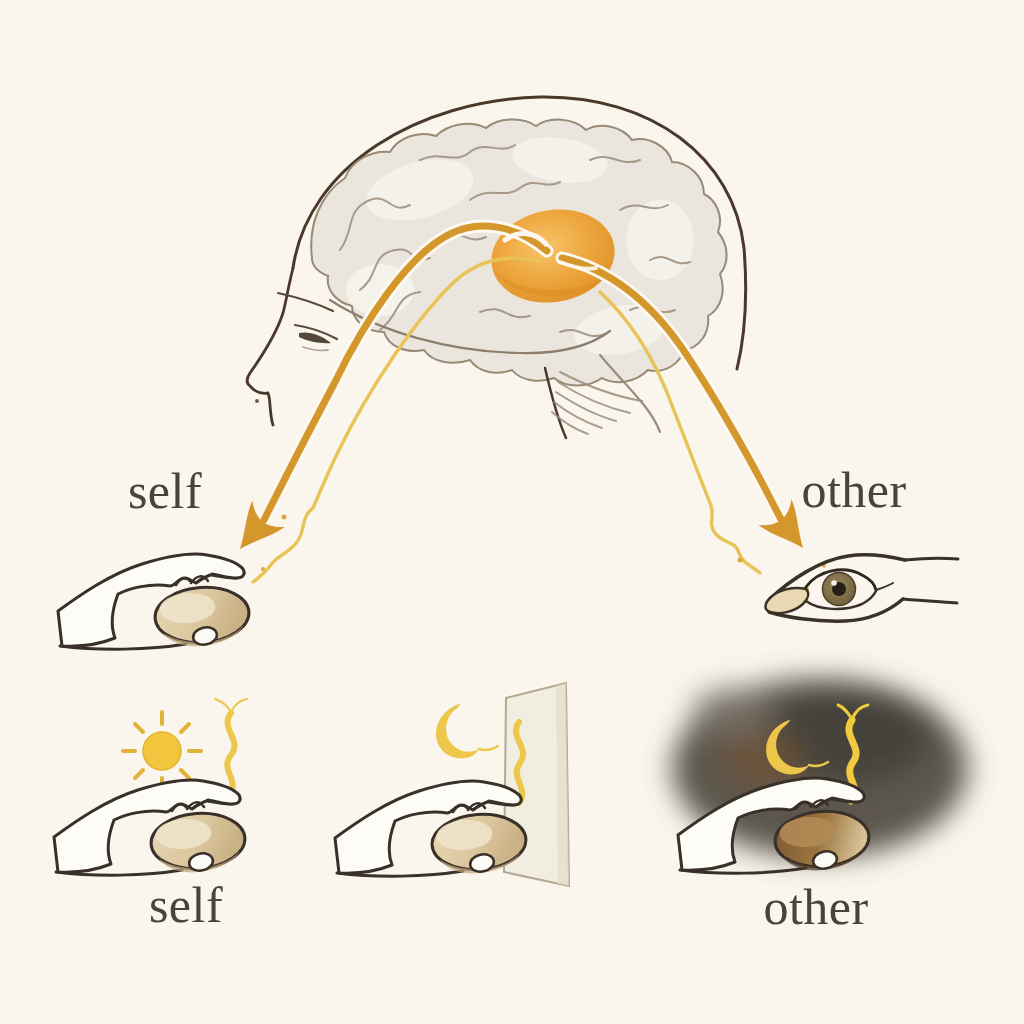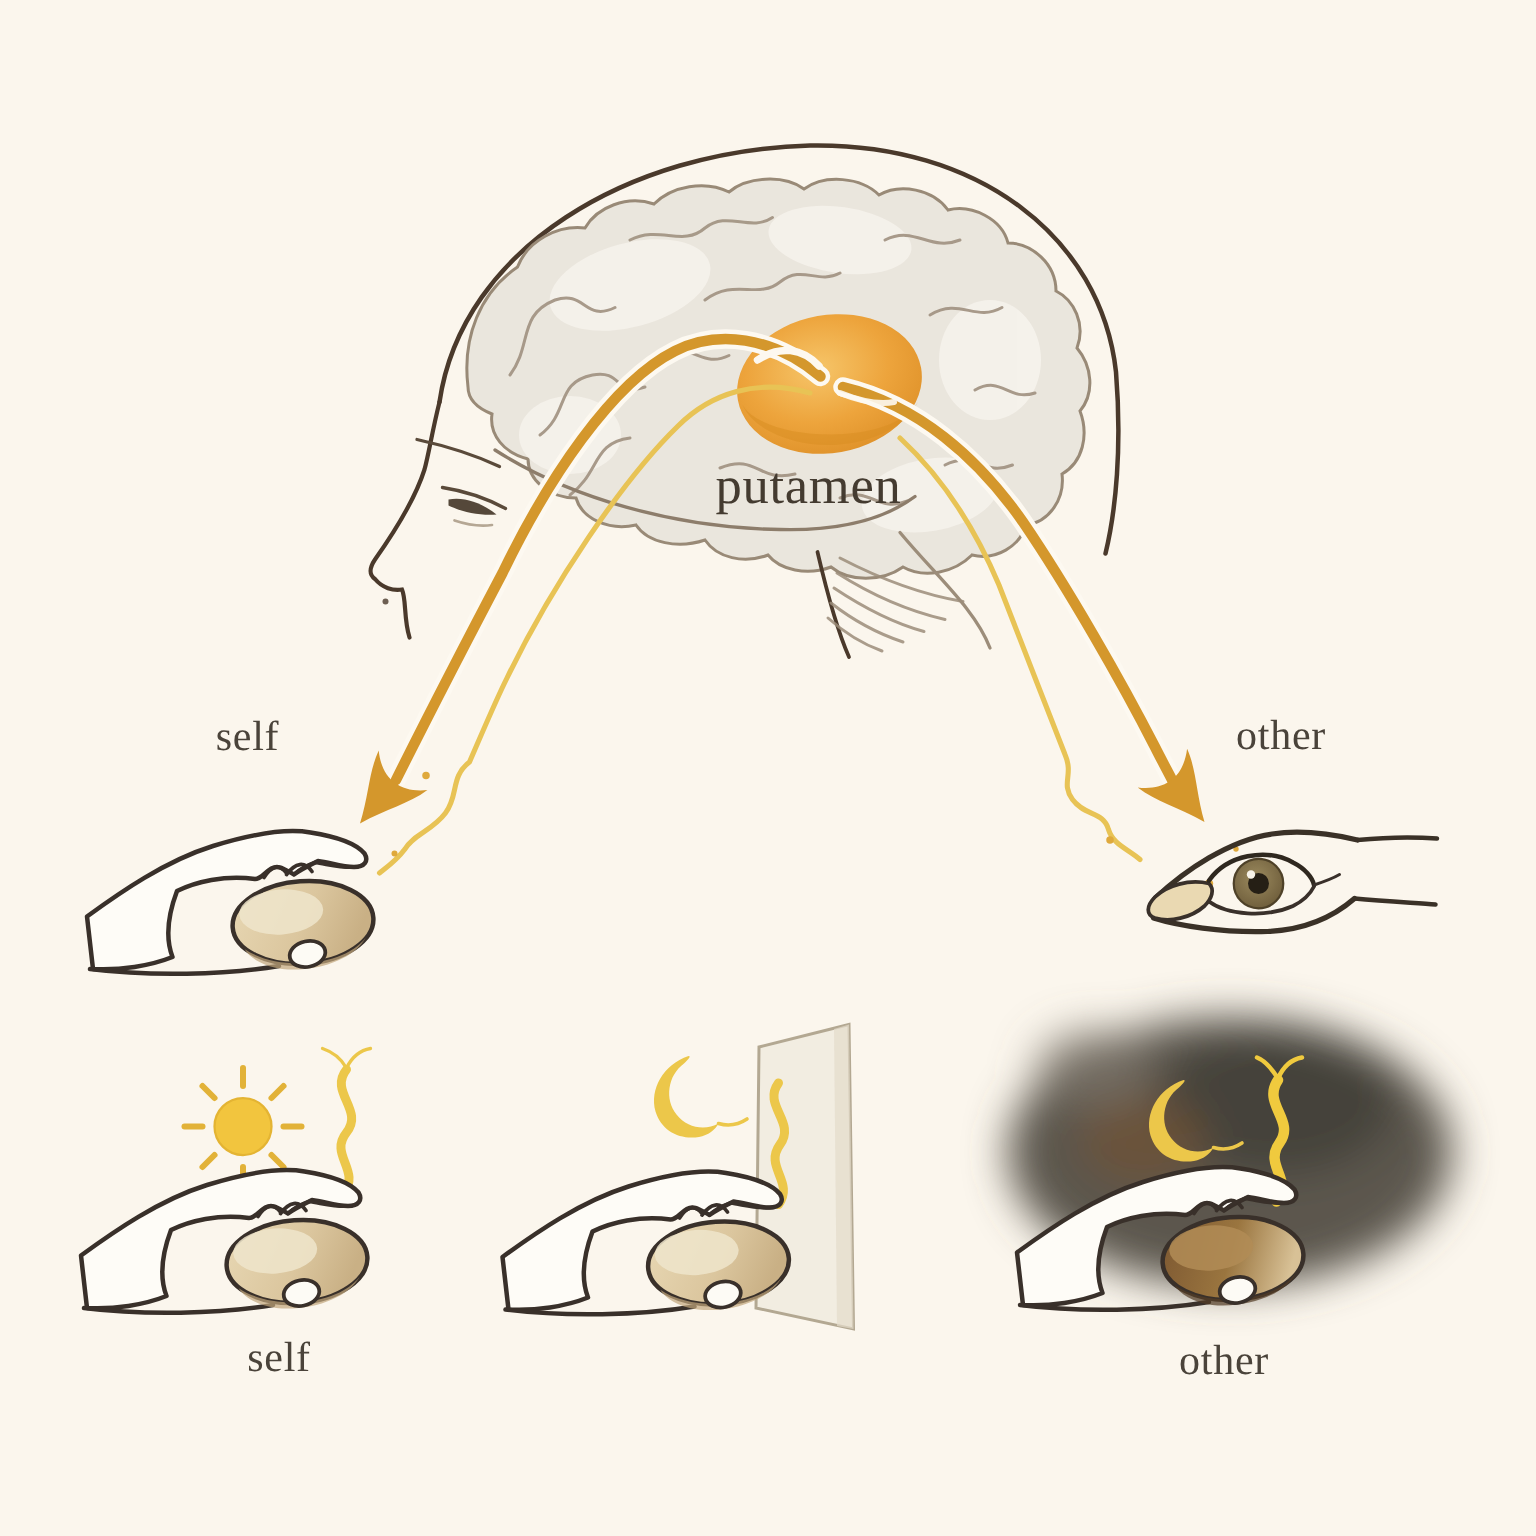--- a/index.html
+++ b/index.html
@@ -1,21 +1,21 @@
 <!DOCTYPE html>
 <html><head>
 <meta charset="utf-8">
 <style>
   html,body{margin:0;padding:0;}
   body{width:1024px;height:1024px;overflow:hidden;font-family:"Liberation Serif","DejaVu Serif",serif;}
   .stage{position:relative;width:1024px;height:1024px;background:#fbf6ed;}
   .stage svg{position:absolute;inset:0;display:block;}
   .lbl{position:absolute;color:#4a433a;font-size:36px;text-align:center;transform:translateX(-50%);
        white-space:pre-line;line-height:35px;letter-spacing:.5px;user-select:none;}
-  .lbl.big{font-size:28px;}
+  .lbl.big{font-size:50px;}
   .lbl.putamen{color:#443b30;font-size:35px;}
 </style>
 </head>
 <body>
 
 <div class="stage">
 <svg width="1024" height="1024" viewBox="0 0 1024 1024">
   <defs>
     <radialGradient id="putGrad" cx="45%" cy="38%" r="70%">
       <stop offset="0%" stop-color="#f6c569"></stop>
@@ -220,18 +220,17 @@
     </g>
     <use href="#crescent" transform="translate(330,16)"></use>
     <g>
       <path d="M852,720 C 841,736 864,747 853,762 C 842,777 863,787 851,801" fill="none" stroke="#f0ca3e" stroke-width="7" stroke-linecap="round"></path>
       <path d="M852,719 C 847,711 843,707 838,705 M852,719 C 856,710 862,706 868,705" fill="none" stroke="#f0ca3e" stroke-width="3" stroke-linecap="round"></path>
     </g>
     <use href="#handstone" transform="translate(620,224)" style="--stone-fill: url(#stoneBrownGrad); --stone-hi: #b28c56; --stone-shade: #543d26;"></use>
   </g>
 </svg>
 
-  <div class="lbl putamen" style="left:539px;top:306px;">putamen</div>
   <div class="lbl big" style="left:165px;top:474px;">self</div>
   <div class="lbl big" style="left:854px;top:473px;">other</div>
   <div class="lbl big" style="left:186px;top:888px;">self</div>
   <div class="lbl big" style="left:816px;top:890px;">other</div>
 </div>
 
 </body></html>

